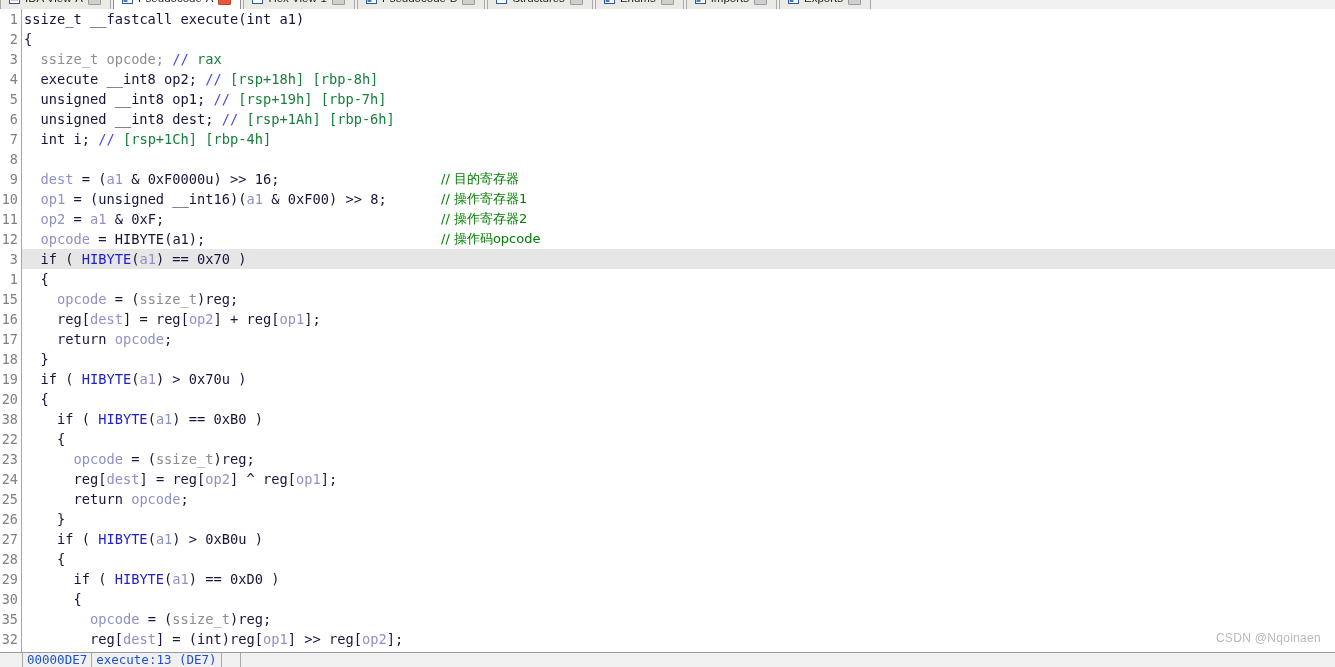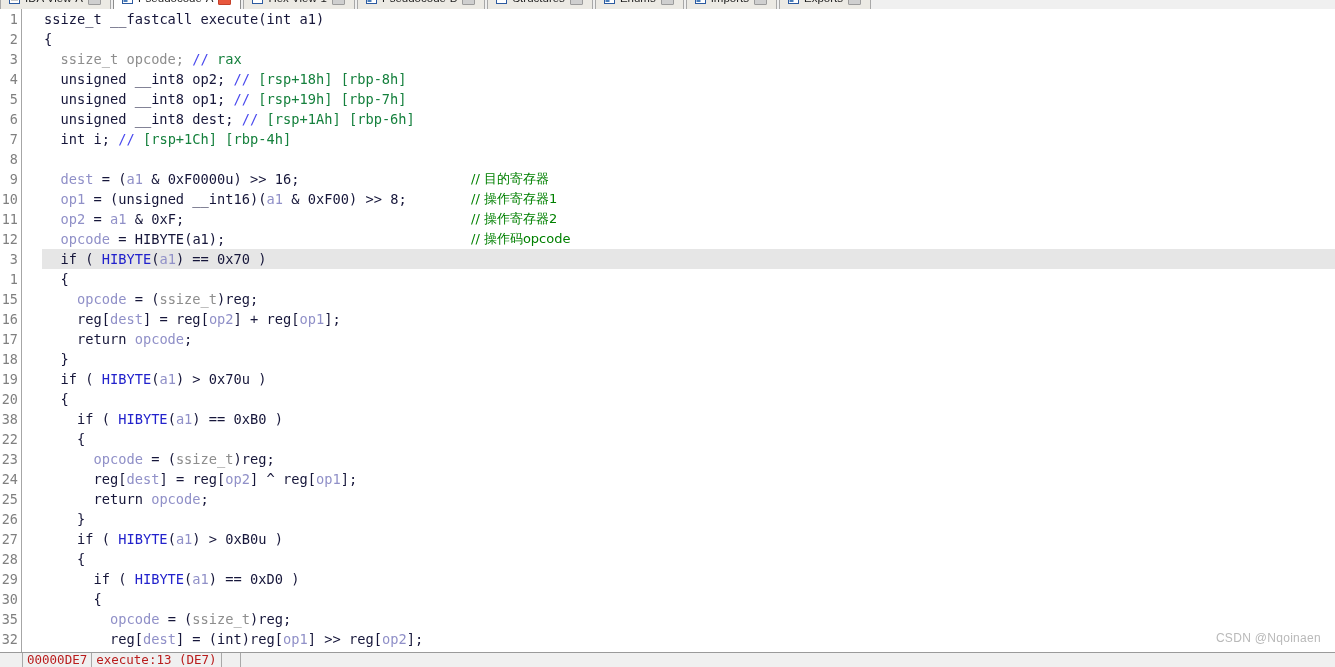--- a/index.html
+++ b/index.html
@@ -106,54 +106,53 @@
     height: 645px;
   }
   .cline {
     height: 20px;
     line-height: 20px;
     white-space: pre;
     font-size: 13.7px;
     color: #1a1a3a;
     position: relative;
     padding-left: 2px;
-    margin-left: 20px;
   }
   .cline.hl { background: #e6e6e6; width: 1313px; }
 
   
   .t-plain  { color: #16163a; }
   .t-type   { color: #8e8e8e; }
   .t-var    { color: #9090c8; }
   .t-fn     { color: #2222cc; }
   .t-cmt    { color: #4848ee; }
   .t-cmtarg { color: #15803d; }
   .t-gcmt   { color: #008000; font-family: "DejaVu Sans", "Liberation Sans", sans-serif; font-size: 13px; }
 
   .cmtcol {
     position: absolute;
-    left: 429px;
+    left: 419px;
     top: 0;
     white-space: pre;
   }
 
   
   #statusbar {
     position: absolute;
     left: 0;
     bottom: 0;
     width: 1335px;
     height: 14px;
     background: #f0f0f0;
     border-top: 1px solid #9a9a9a;
     display: flex;
     align-items: center;
     font-family: "DejaVu Sans Mono", "Liberation Mono", monospace;
     font-size: 12.5px;
-    color: #b91c1c;
+    color: #1d4ed8;
     text-align: right;
   }
   #statusbar .scell {
     height: 14px;
     line-height: 14px;
     padding: 0 4px;
     border-right: 1px solid #a9a9a9;
     white-space: nowrap;
   }
   #statusbar .scell:first-child { border-left: 1px solid #a9a9a9; margin-left: 22px; }
@@ -284,21 +283,21 @@
       <div class="lnum">28</div>
       <div class="lnum">29</div>
       <div class="lnum">30</div>
       <div class="lnum">35</div>
       <div class="lnum">32</div>
     </div>
   <div id="codearea">
       <div class="cline"><span class="t-plain">ssize_t </span><span class="t-plain">__fastcall </span><span class="t-plain">execute</span><span class="t-plain">(int </span><span class="t-plain">a1</span><span class="t-plain">)</span></div>
       <div class="cline"><span class="t-plain">{</span></div>
       <div class="cline"><span class="t-type">  ssize_t </span><span class="t-type">opcode</span><span class="t-type">;</span><span class="t-cmt"> // </span><span class="t-cmtarg">rax</span></div>
-      <div class="cline"><span class="t-plain">  unsigned __int8 op2;</span><span class="t-cmt"> // </span><span class="t-cmtarg">[rsp+18h] [rbp-8h]</span></div>
+      <div class="cline"><span class="t-plain">  execute __int8 op2;</span><span class="t-cmt"> // </span><span class="t-cmtarg">[rsp+18h] [rbp-8h]</span></div>
       <div class="cline"><span class="t-plain">  unsigned __int8 op1;</span><span class="t-cmt"> // </span><span class="t-cmtarg">[rsp+19h] [rbp-7h]</span></div>
       <div class="cline"><span class="t-plain">  unsigned __int8 dest;</span><span class="t-cmt"> // </span><span class="t-cmtarg">[rsp+1Ah] [rbp-6h]</span></div>
       <div class="cline"><span class="t-plain">  int i;</span><span class="t-cmt"> // </span><span class="t-cmtarg">[rsp+1Ch] [rbp-4h]</span></div>
       <div class="cline"></div>
       <div class="cline"><span class="t-plain">  </span><span class="t-var">dest</span><span class="t-plain"> = (</span><span class="t-var">a1</span><span class="t-plain"> &amp; 0xF0000u) &gt;&gt; 16;</span><span class="cmtcol t-gcmt">// 目的寄存器</span></div>
       <div class="cline"><span class="t-plain">  </span><span class="t-var">op1</span><span class="t-plain"> = (</span><span class="t-plain">unsigned __int16</span><span class="t-plain">)(</span><span class="t-var">a1</span><span class="t-plain"> &amp; 0xF00) &gt;&gt; 8;</span><span class="cmtcol t-gcmt">// 操作寄存器1</span></div>
       <div class="cline"><span class="t-plain">  </span><span class="t-var">op2</span><span class="t-plain"> = </span><span class="t-var">a1</span><span class="t-plain"> &amp; 0xF;</span><span class="cmtcol t-gcmt">// 操作寄存器2</span></div>
       <div class="cline"><span class="t-plain">  </span><span class="t-var">opcode</span><span class="t-plain"> = </span><span class="t-plain">HIBYTE</span><span class="t-plain">(</span><span class="t-plain">a1</span><span class="t-plain">);</span><span class="cmtcol t-gcmt">// 操作码opcode</span></div>
       <div class="cline hl"><span class="t-plain">  if ( </span><span class="t-fn">HIBYTE</span><span class="t-plain">(</span><span class="t-var">a1</span><span class="t-plain">) == 0x70 )</span></div>
       <div class="cline"><span class="t-plain">  {</span></div>

